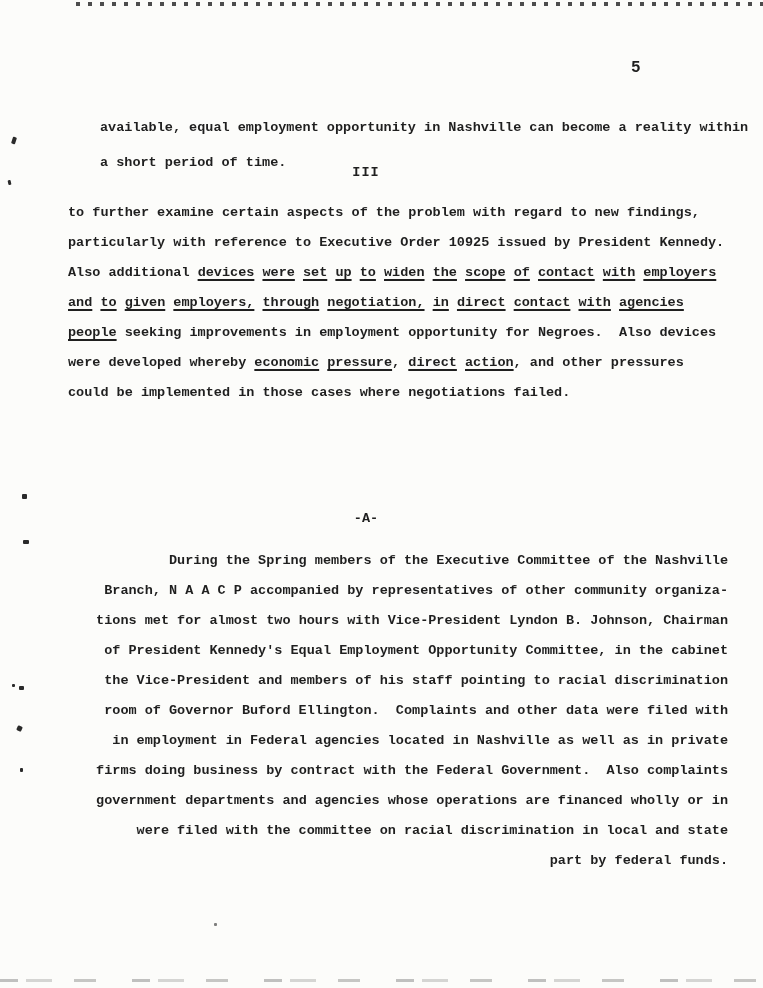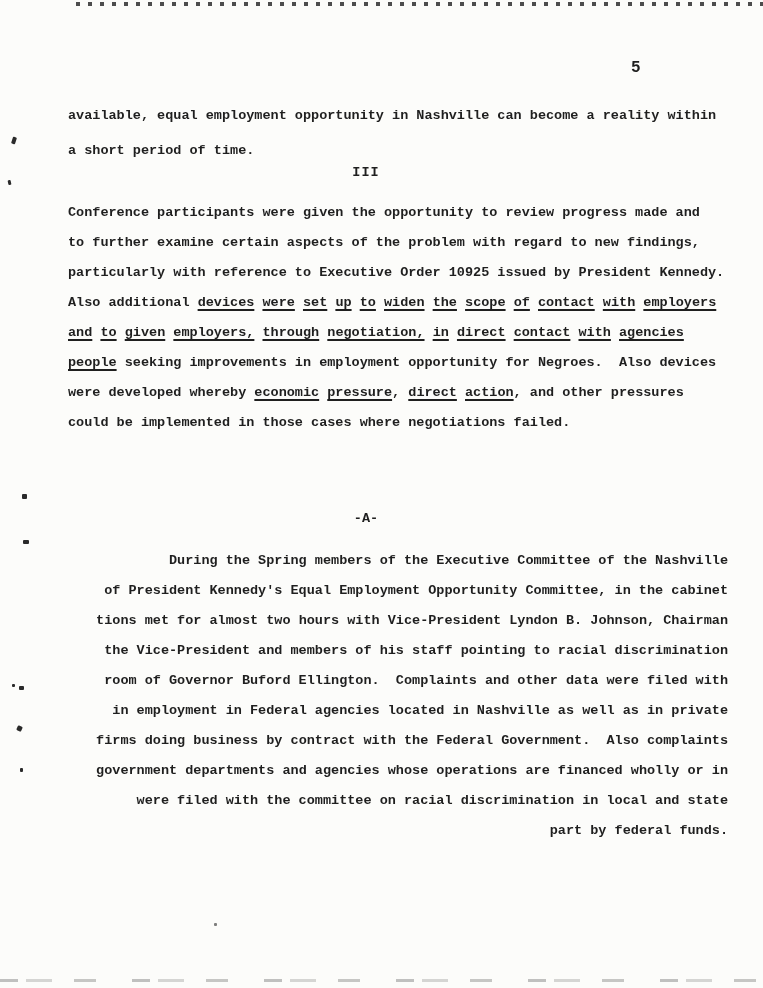--- a/index.html
+++ b/index.html
@@ -21,21 +21,21 @@
   .bottom-line{
     position:absolute;top:979px;left:0;right:0;height:3px;opacity:.55;
     background:repeating-linear-gradient(90deg,#8f8f8f 0 18px,transparent 18px 26px,#b5b5b3 26px 52px,transparent 52px 74px,#9a9a98 74px 96px,transparent 96px 132px);
   }
   .pageno{
     position:absolute;top:59px;left:631px;
     font-size:16px;letter-spacing:1px;
   }
   .block{position:absolute;left:68px;width:660px;font-size:13.5px;}
   .line{white-space:pre;}
-  #p1{top:98px;line-height:35px;}
+  #p1{top:110px;line-height:35px;margin-left:32px;}
   #p2{top:198px;line-height:30px;}
   #p3{top:546px;line-height:30px;text-align:right;}
   .centered{position:absolute;left:0;width:732px;text-align:center;font-size:13.5px;}
   #sec{top:165px;letter-spacing:1px;}
   #divider{top:511px;}
   .u, span.u{
     text-decoration:underline;
     text-decoration-thickness:1.5px;
     text-underline-offset:3px;
   }
@@ -61,36 +61,36 @@
   <div class="pageno">5</div>
 
   <div id="p1" class="block">
       <div class="line"><span>available, equal employment opportunity in Nashville can become a reality within</span></div>
       <div class="line"><span>a short period of time.</span></div>
     </div>
 
   <div id="sec" class="centered">III</div>
 
   <div id="p2" class="block">
-      <div class="line"><span>Conference participants were given the opportunity to review progress made and</span></div>
       <div class="line"><span>to further examine certain aspects of the problem with regard to new findings,</span></div>
       <div class="line"><span>particularly with reference to Executive Order 10925 issued by President Kennedy.</span></div>
       <div class="line"><span>Also additional </span><span class="u">devices</span> <span class="u">were</span> <span class="u">set</span> <span class="u">up</span> <span class="u">to</span> <span class="u">widen</span> <span class="u">the</span> <span class="u">scope</span> <span class="u">of</span> <span class="u">contact</span> <span class="u">with</span> <span class="u">employers</span></div>
       <div class="line"><span class="u">and</span> <span class="u">to</span> <span class="u">given</span> <span class="u">employers,</span> <span class="u">through</span> <span class="u">negotiation,</span> <span class="u">in</span> <span class="u">direct</span> <span class="u">contact</span> <span class="u">with</span> <span class="u">agencies</span></div>
       <div class="line"><span class="u">people</span><span> seeking improvements in employment opportunity for Negroes.  Also devices</span></div>
       <div class="line"><span>were developed whereby </span><span class="u">economic</span> <span class="u">pressure</span><span>, </span><span class="u">direct</span> <span class="u">action</span><span>, and other pressures</span></div>
       <div class="line"><span>could be implemented in those cases where negotiations failed.</span></div>
     </div>
 
   <div id="divider" class="centered">-A-</div>
 
   <div id="p3" class="block">
       <div class="line"><span>      During the Spring members of the Executive Committee of the Nashville</span></div>
+      <div class="line"><span>Branch, N A A C P accompanied by representatives of other community organiza-</span></div>
+      <div class="line"><span>tions met for almost two hours with Vice-President Lyndon B. Johnson, Chairman</span></div>
       <div class="line"><span>of President Kennedy's Equal Employment Opportunity Committee, in the cabinet</span></div>
-      <div class="line"><span>tions met for almost two hours with Vice-President Lyndon B. Johnson, Chairman</span></div>
       <div class="line"><span>the Vice-President and members of his staff pointing to racial discrimination</span></div>
       <div class="line"><span>room of Governor Buford Ellington.  Complaints and other data were filed with</span></div>
       <div class="line"><span>in employment in Federal agencies located in Nashville as well as in private</span></div>
       <div class="line"><span>firms doing business by contract with the Federal Government.  Also complaints</span></div>
       <div class="line"><span>government departments and agencies whose operations are financed wholly or in</span></div>
       <div class="line"><span>were filed with the committee on racial discrimination in local and state</span></div>
       <div class="line"><span>part by federal funds.</span></div>
     </div>
 
   <div class="speck s1"></div>

